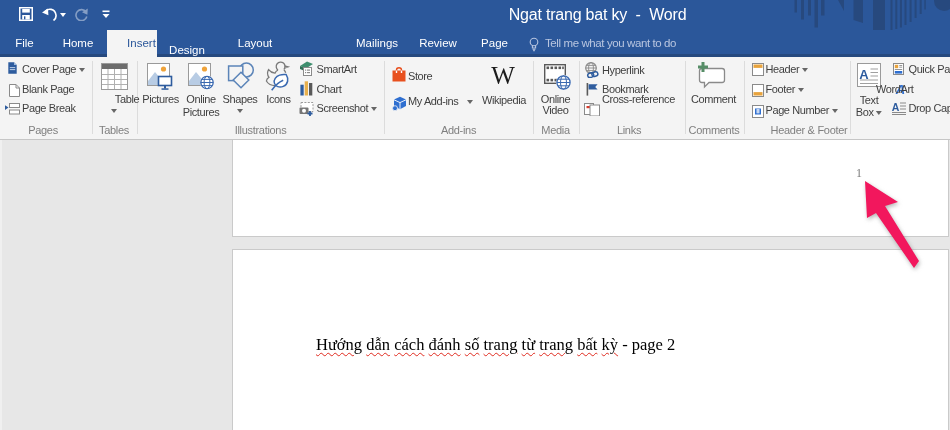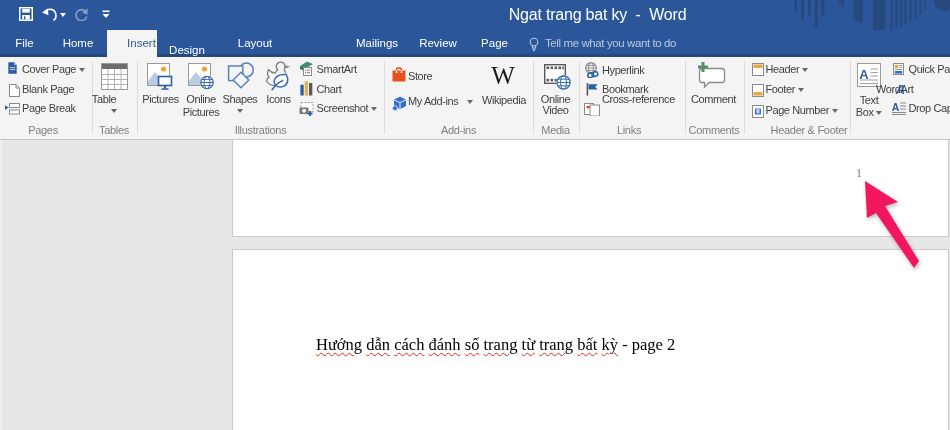--- a/index.html
+++ b/index.html
@@ -131,21 +131,21 @@
   <div class="glabel" style="left:43px;top:66.5px;">Pages</div>
 
   <svg class="abs" style="left:101px;top:6px" width="27" height="27" viewBox="0 0 27 27">
     <rect x="0.5" y="0.5" width="26" height="26" fill="#fff" stroke="#9a9a9a"></rect>
     <rect x="1" y="1" width="25" height="5" fill="#6d6d6d"></rect>
     <g stroke="#b0b0b0" stroke-width="1">
       <path d="M1 11.5 H26 M1 16.5 H26 M1 21.5 H26"></path>
       <path d="M7 6 V26 M13.5 6 V26 M20 6 V26"></path>
     </g>
   </svg>
-  <div class="btxt" style="left:104px;top:35.5px;transform:translateX(-50%);">Table</div>
+  <div class="btxt" style="left:127px;top:35.5px;transform:translateX(-50%);">Table</div>
   <div class="abs" style="left:111px;top:51px;line-height:4px;"><span class="caret"></span></div>
   <div class="glabel" style="left:114px;top:66.5px;">Tables</div>
 
   <svg class="abs" style="left:147px;top:6px" width="26" height="27" viewBox="0 0 26 27">
     <rect x="0.5" y="0.5" width="22" height="22" fill="#fff" stroke="#9a9a9a"></rect>
     <circle cx="16.5" cy="6" r="2.6" fill="#efa33a"></circle>
     <path d="M1 18 L8 9 L13 15 L13 22 L1 22 Z" fill="#b8cce4"></path>
     <rect x="11.5" y="13.5" width="13" height="9" fill="#fff" stroke="#2e5c9e" stroke-width="1.6"></rect>
     <rect x="17" y="23" width="2" height="2.5" fill="#2e5c9e"></rect>
     <rect x="14.5" y="25.3" width="7" height="1.5" fill="#2e5c9e"></rect>

